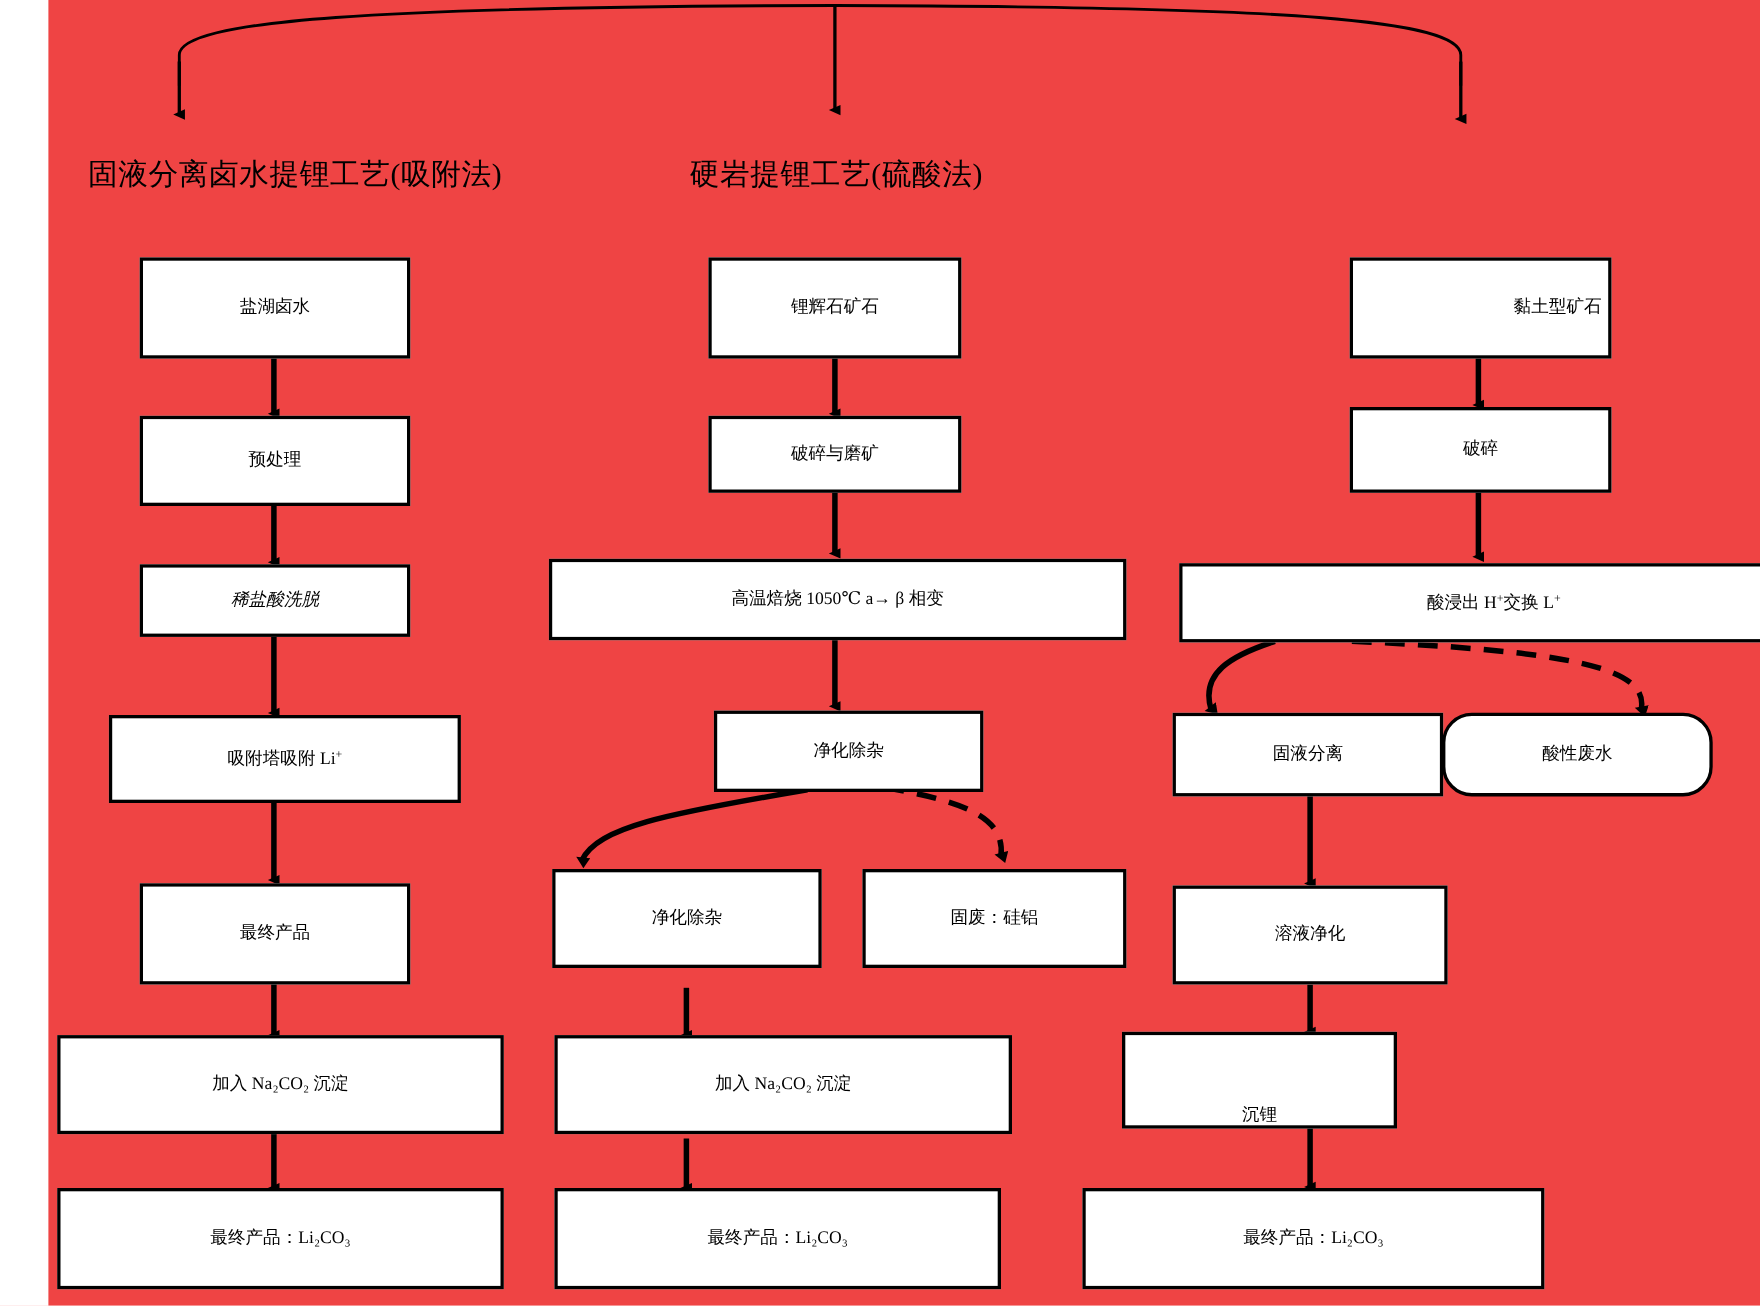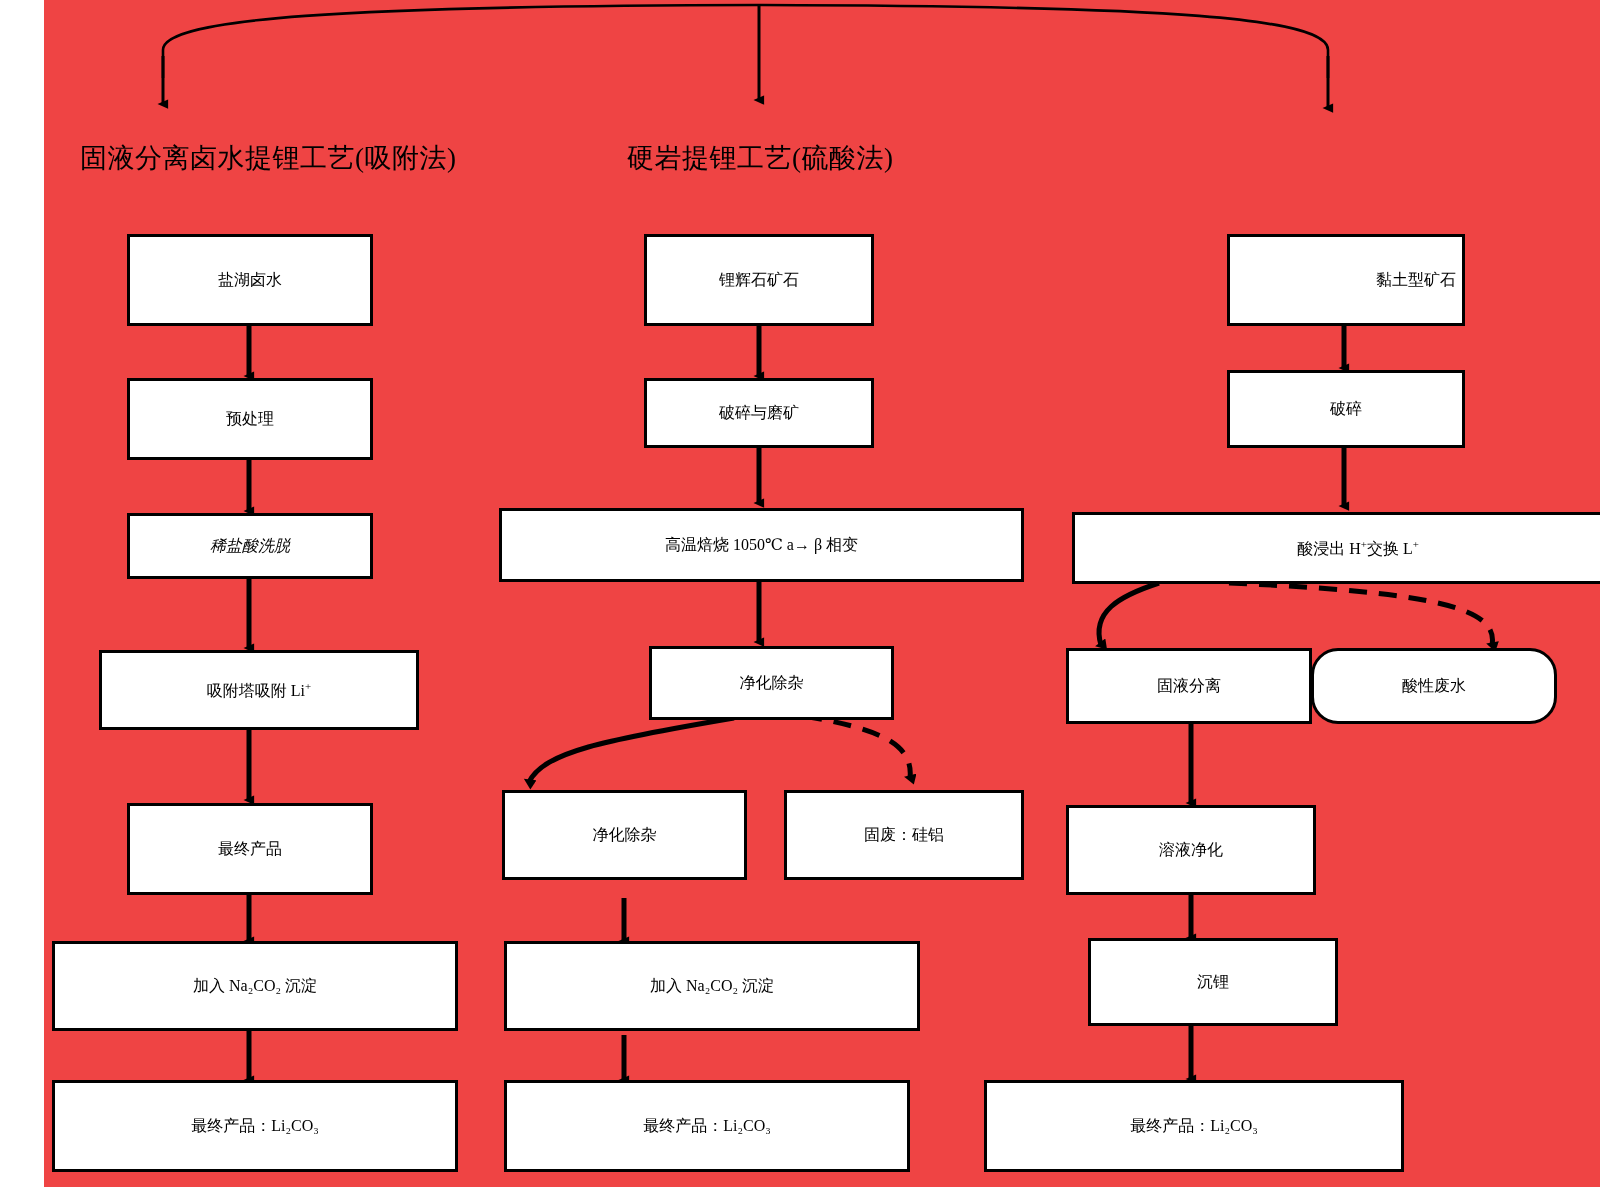--- a/index.html
+++ b/index.html
@@ -168,20 +168,20 @@
   </div>
   <div class="node" style="left:1022px; top:648px; width:246px; height:76px;">
     <span class="label">固液分离</span>
   </div>
   <div class="node" style="left:1267px; top:648px; width:246px; height:76px;border-radius:27px;">
     <span class="label">酸性废水</span>
   </div>
   <div class="node" style="left:1022px; top:805px; width:250px; height:90px;">
     <span class="label">溶液净化</span>
   </div>
-  <div class="node" style="left:1044px; top:938px; width:250px; height:88px;">
+  <div class="node" style="left:976px; top:938px; width:250px; height:88px;align-items:flex-end;">
     <span class="label">沉锂</span>
   </div>
   <div class="node" style="left:940px; top:1080px; width:420px; height:92px;">
     <span class="label">最终产品：Li₂CO₃</span>
   </div>
 
 </div>
 
 </body></html>

